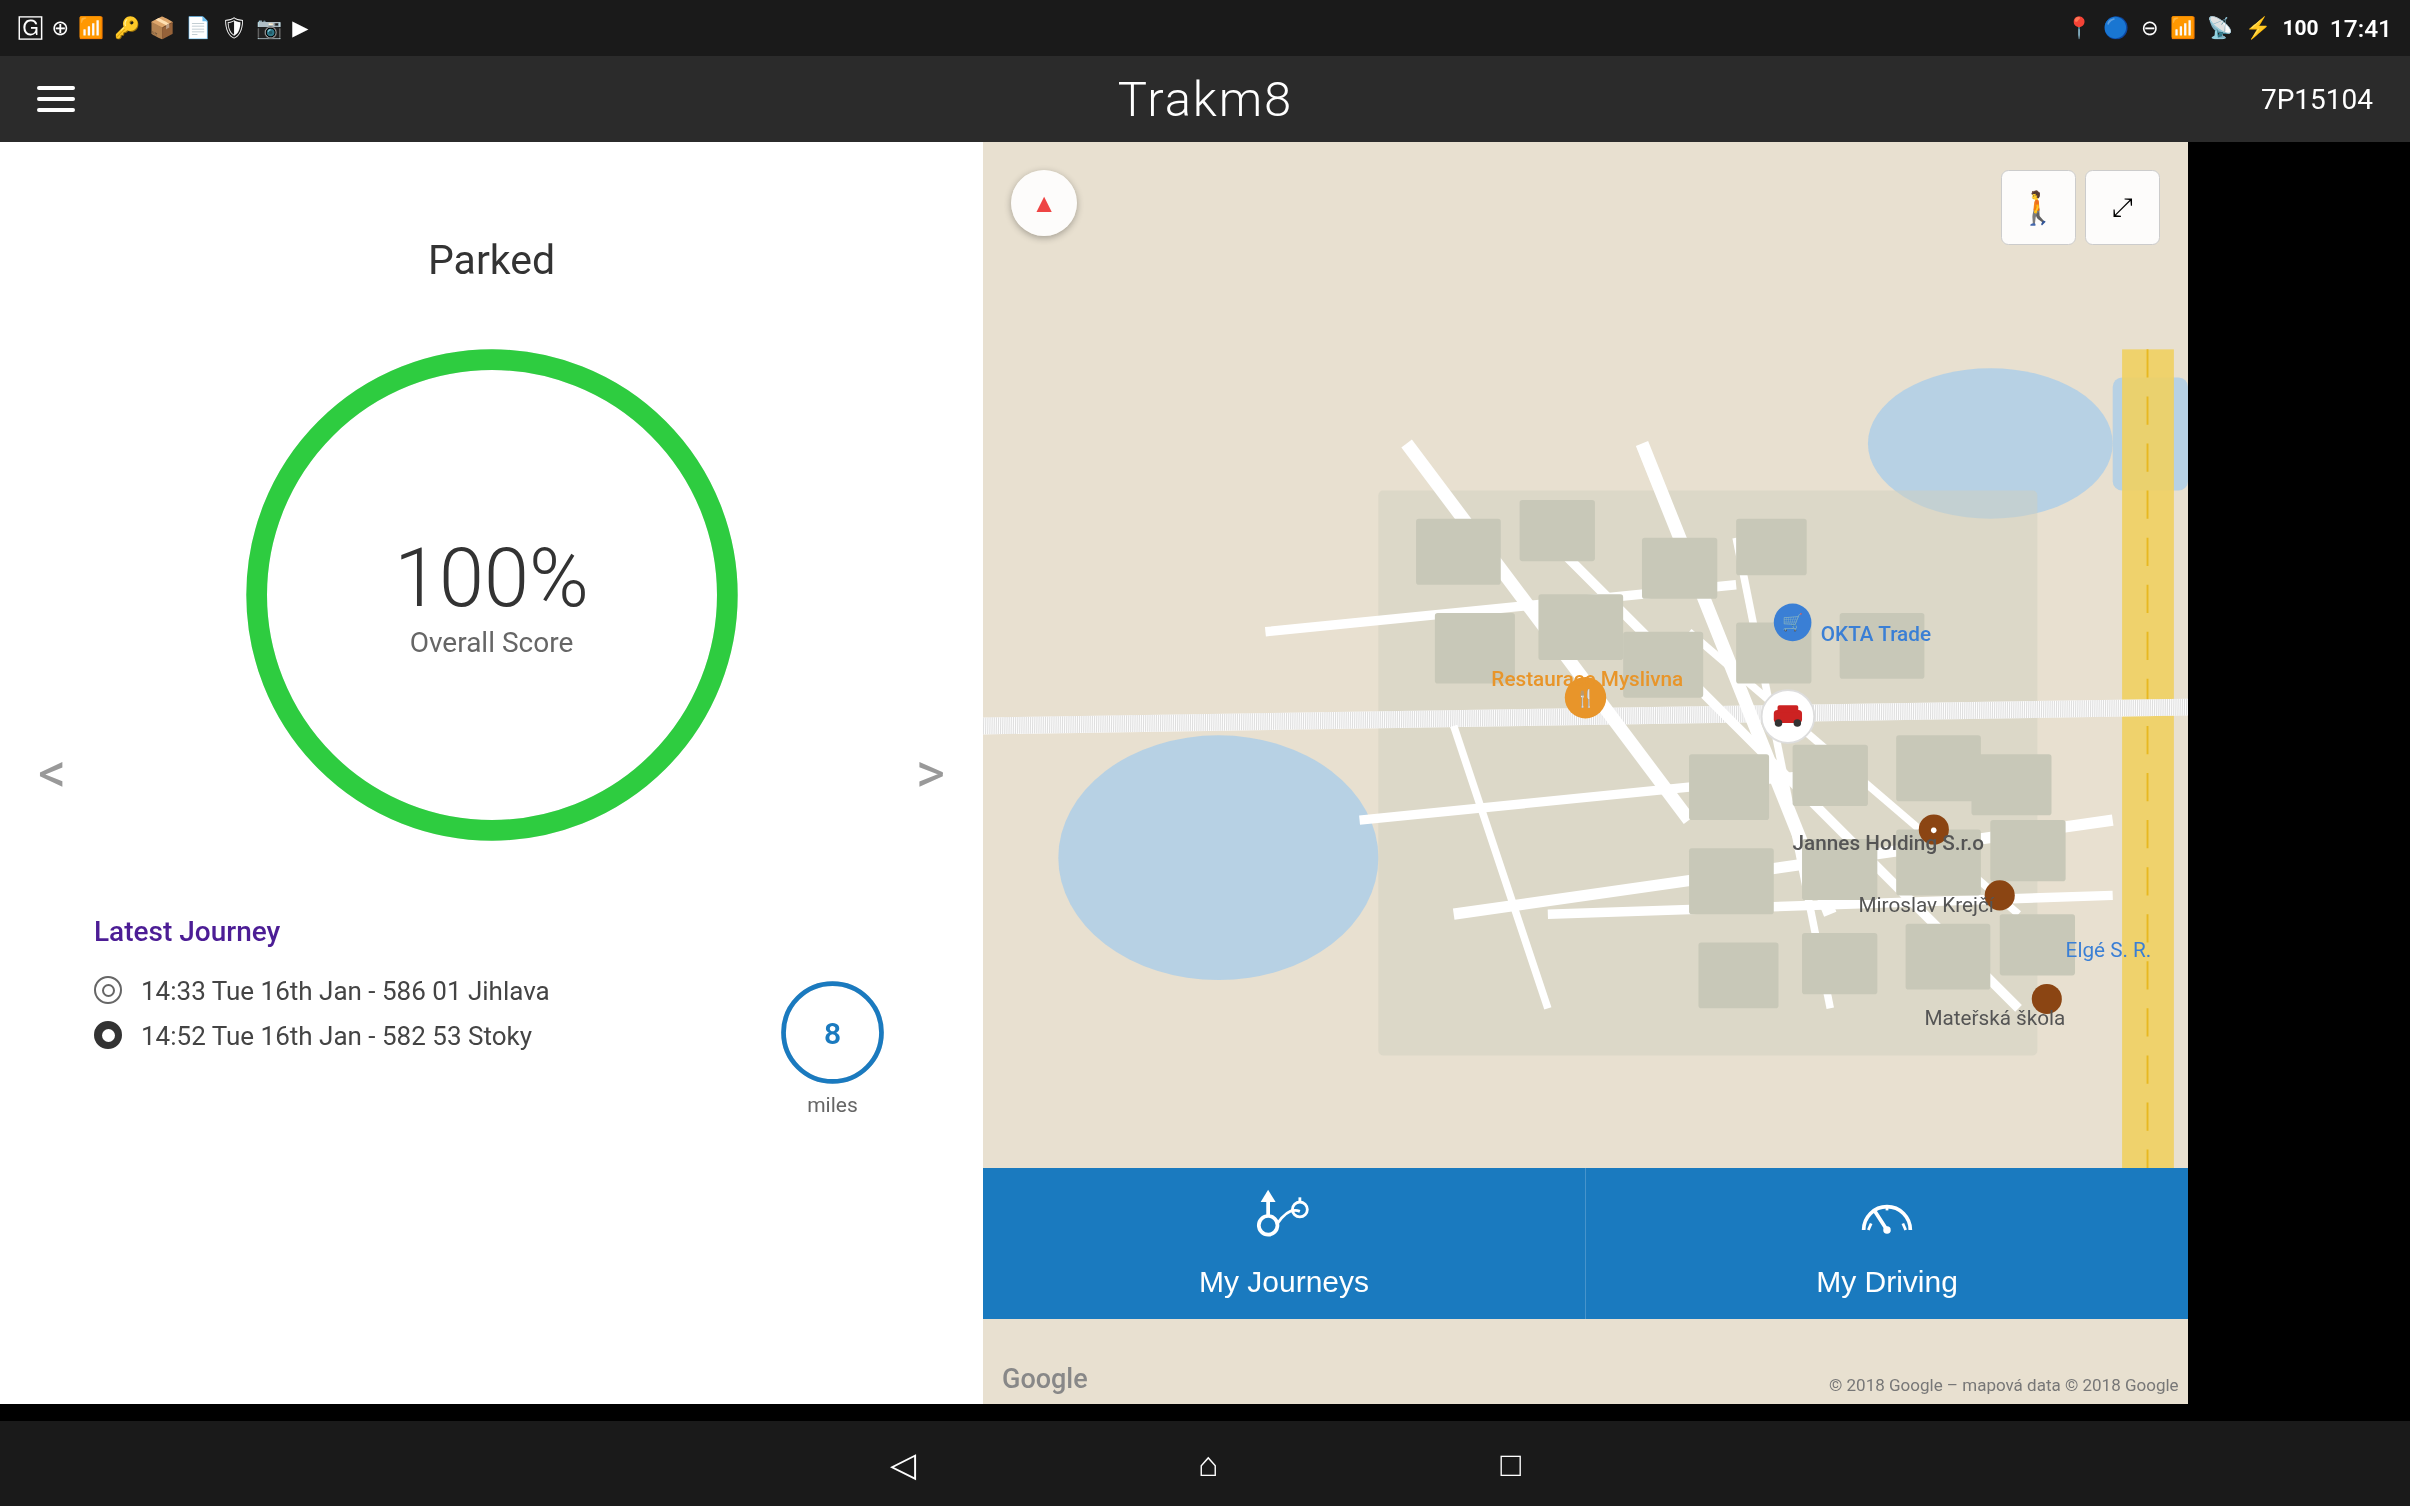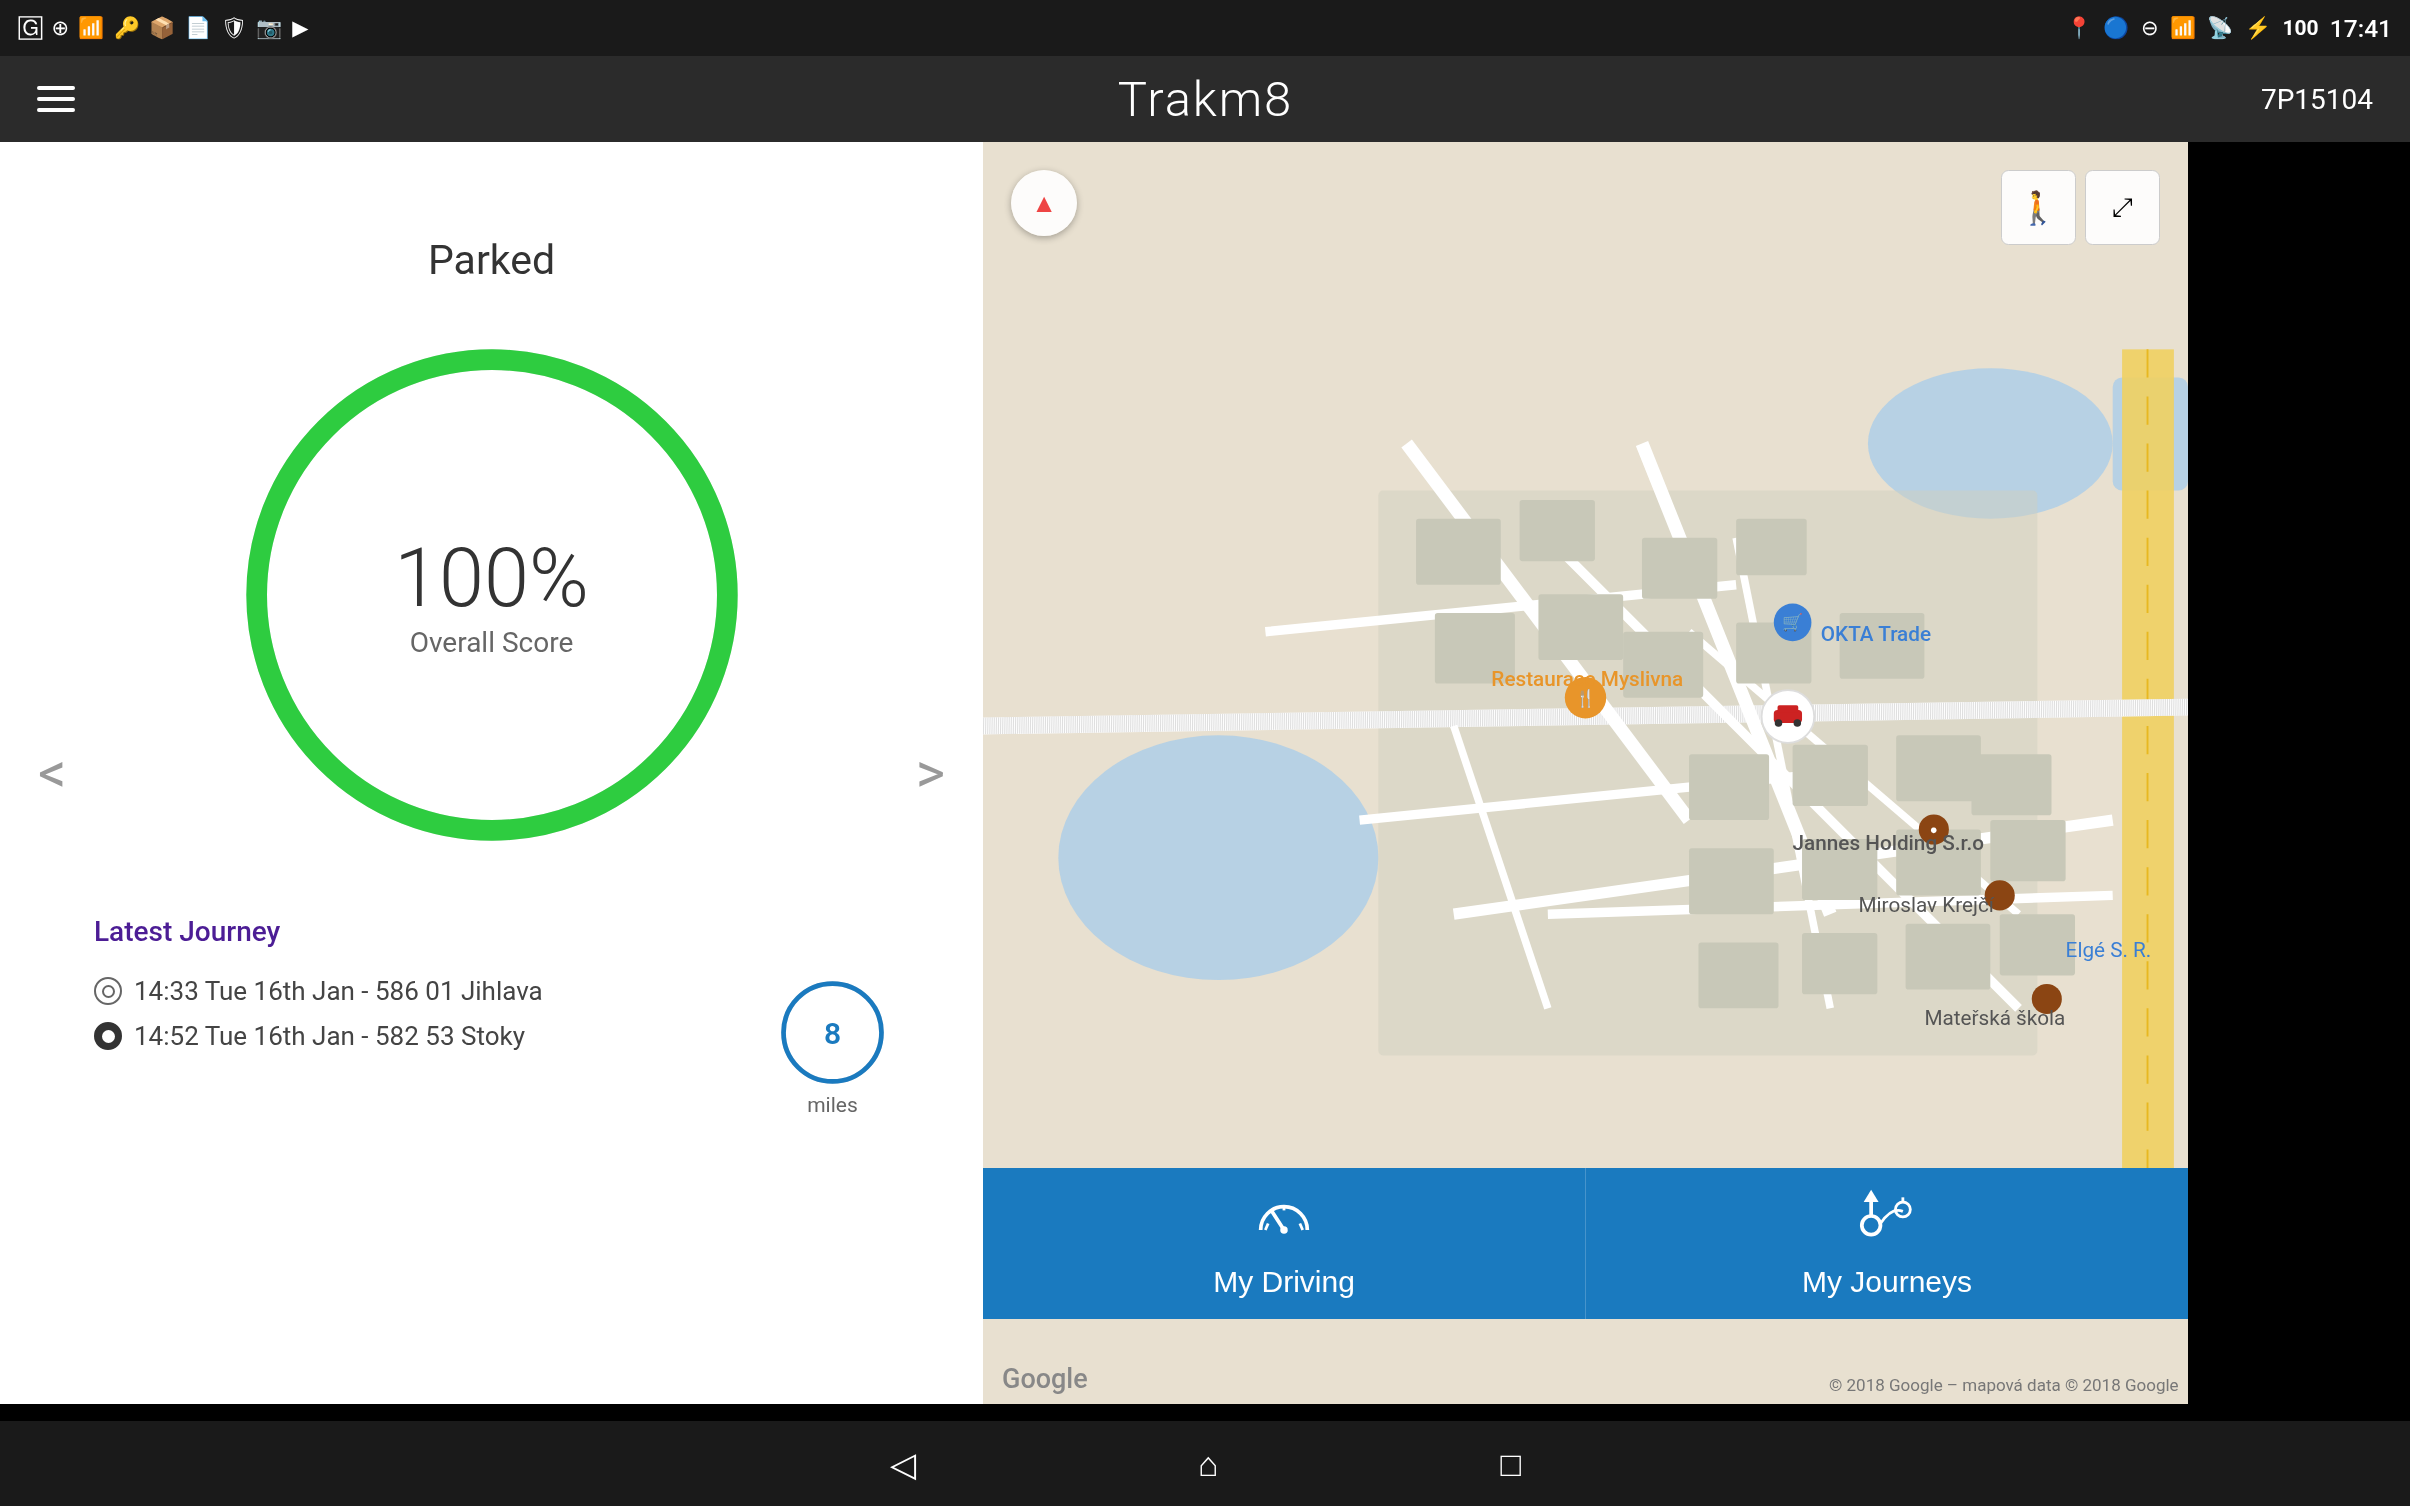--- a/index.html
+++ b/index.html
@@ -147,22 +147,22 @@
       align-items: flex-start;
       justify-content: space-between;
     }
     .journey-stops {
       display: flex;
       flex-direction: column;
       gap: 15px;
     }
     .journey-stop {
       display: flex;
-      align-items: center;
-      gap: 12px;
+      align-items: flex-start;
+      gap: 19px;
     }
     .stop-icon {
       width: 28px;
       height: 28px;
       border-radius: 50%;
       border: 2.8px solid #666;
       display: flex;
       align-items: center;
       justify-content: center;
       flex-shrink: 0;
@@ -536,44 +536,44 @@
         <span>Google</span>
       </div>
       <div class="map-attribution">© 2018 Google – mapová data © 2018 Google</div>
     </div>
 
     <div class="bottom-buttons">
       <button class="bottom-btn">
         <div class="bottom-btn-icon">
           
           <svg width="66" height="56" viewBox="0 0 70 60">
+            <circle cx="18" cy="40" r="10" fill="none" stroke="white" stroke-width="4"></circle>
+            <line x1="18" y1="30" x2="18" y2="10" stroke="white" stroke-width="4"></line>
+            <polygon points="10,15 18,2 26,15" fill="white"></polygon>
+            <path d="M28 38 Q40 20 52 25" stroke="white" stroke-width="3" fill="none"></path>
+            <circle cx="52" cy="23" r="8" fill="none" stroke="white" stroke-width="3"></circle>
+            <line x1="52" y1="15" x2="52" y2="10" stroke="white" stroke-width="3"></line>
+          </svg>
+        </div>
+        <span class="bottom-btn-label">My Journeys</span>
+      </button>
+      <button class="bottom-btn">
+        <div class="bottom-btn-icon">
+          
+          <svg width="66" height="56" viewBox="0 0 70 60">
             <path d="M10 45 A25 25 0 0 1 60 45" fill="none" stroke="white" stroke-width="4"></path>
             <line x1="35" y1="45" x2="22" y2="25" stroke="white" stroke-width="4" stroke-linecap="round"></line>
             <circle cx="35" cy="45" r="4" fill="white"></circle>
             <line x1="15" y1="45" x2="18" y2="38" stroke="white" stroke-width="3"></line>
             <line x1="55" y1="45" x2="52" y2="38" stroke="white" stroke-width="3"></line>
             <line x1="35" y1="20" x2="35" y2="24" stroke="white" stroke-width="3"></line>
           </svg>
         </div>
         <span class="bottom-btn-label">My Driving</span>
       </button>
-      <button class="bottom-btn">
-        <div class="bottom-btn-icon">
-          
-          <svg width="66" height="56" viewBox="0 0 70 60">
-            <circle cx="18" cy="40" r="10" fill="none" stroke="white" stroke-width="4"></circle>
-            <line x1="18" y1="30" x2="18" y2="10" stroke="white" stroke-width="4"></line>
-            <polygon points="10,15 18,2 26,15" fill="white"></polygon>
-            <path d="M28 38 Q40 20 52 25" stroke="white" stroke-width="3" fill="none"></path>
-            <circle cx="52" cy="23" r="8" fill="none" stroke="white" stroke-width="3"></circle>
-            <line x1="52" y1="15" x2="52" y2="10" stroke="white" stroke-width="3"></line>
-          </svg>
-        </div>
-        <span class="bottom-btn-label">My Journeys</span>
-      </button>
     </div>
   </div>
 
 </div>
 
 <div class="nav-bar">
   <span class="nav-btn">◁</span>
   <span class="nav-btn">⌂</span>
   <span class="nav-btn">□</span>
 </div>

